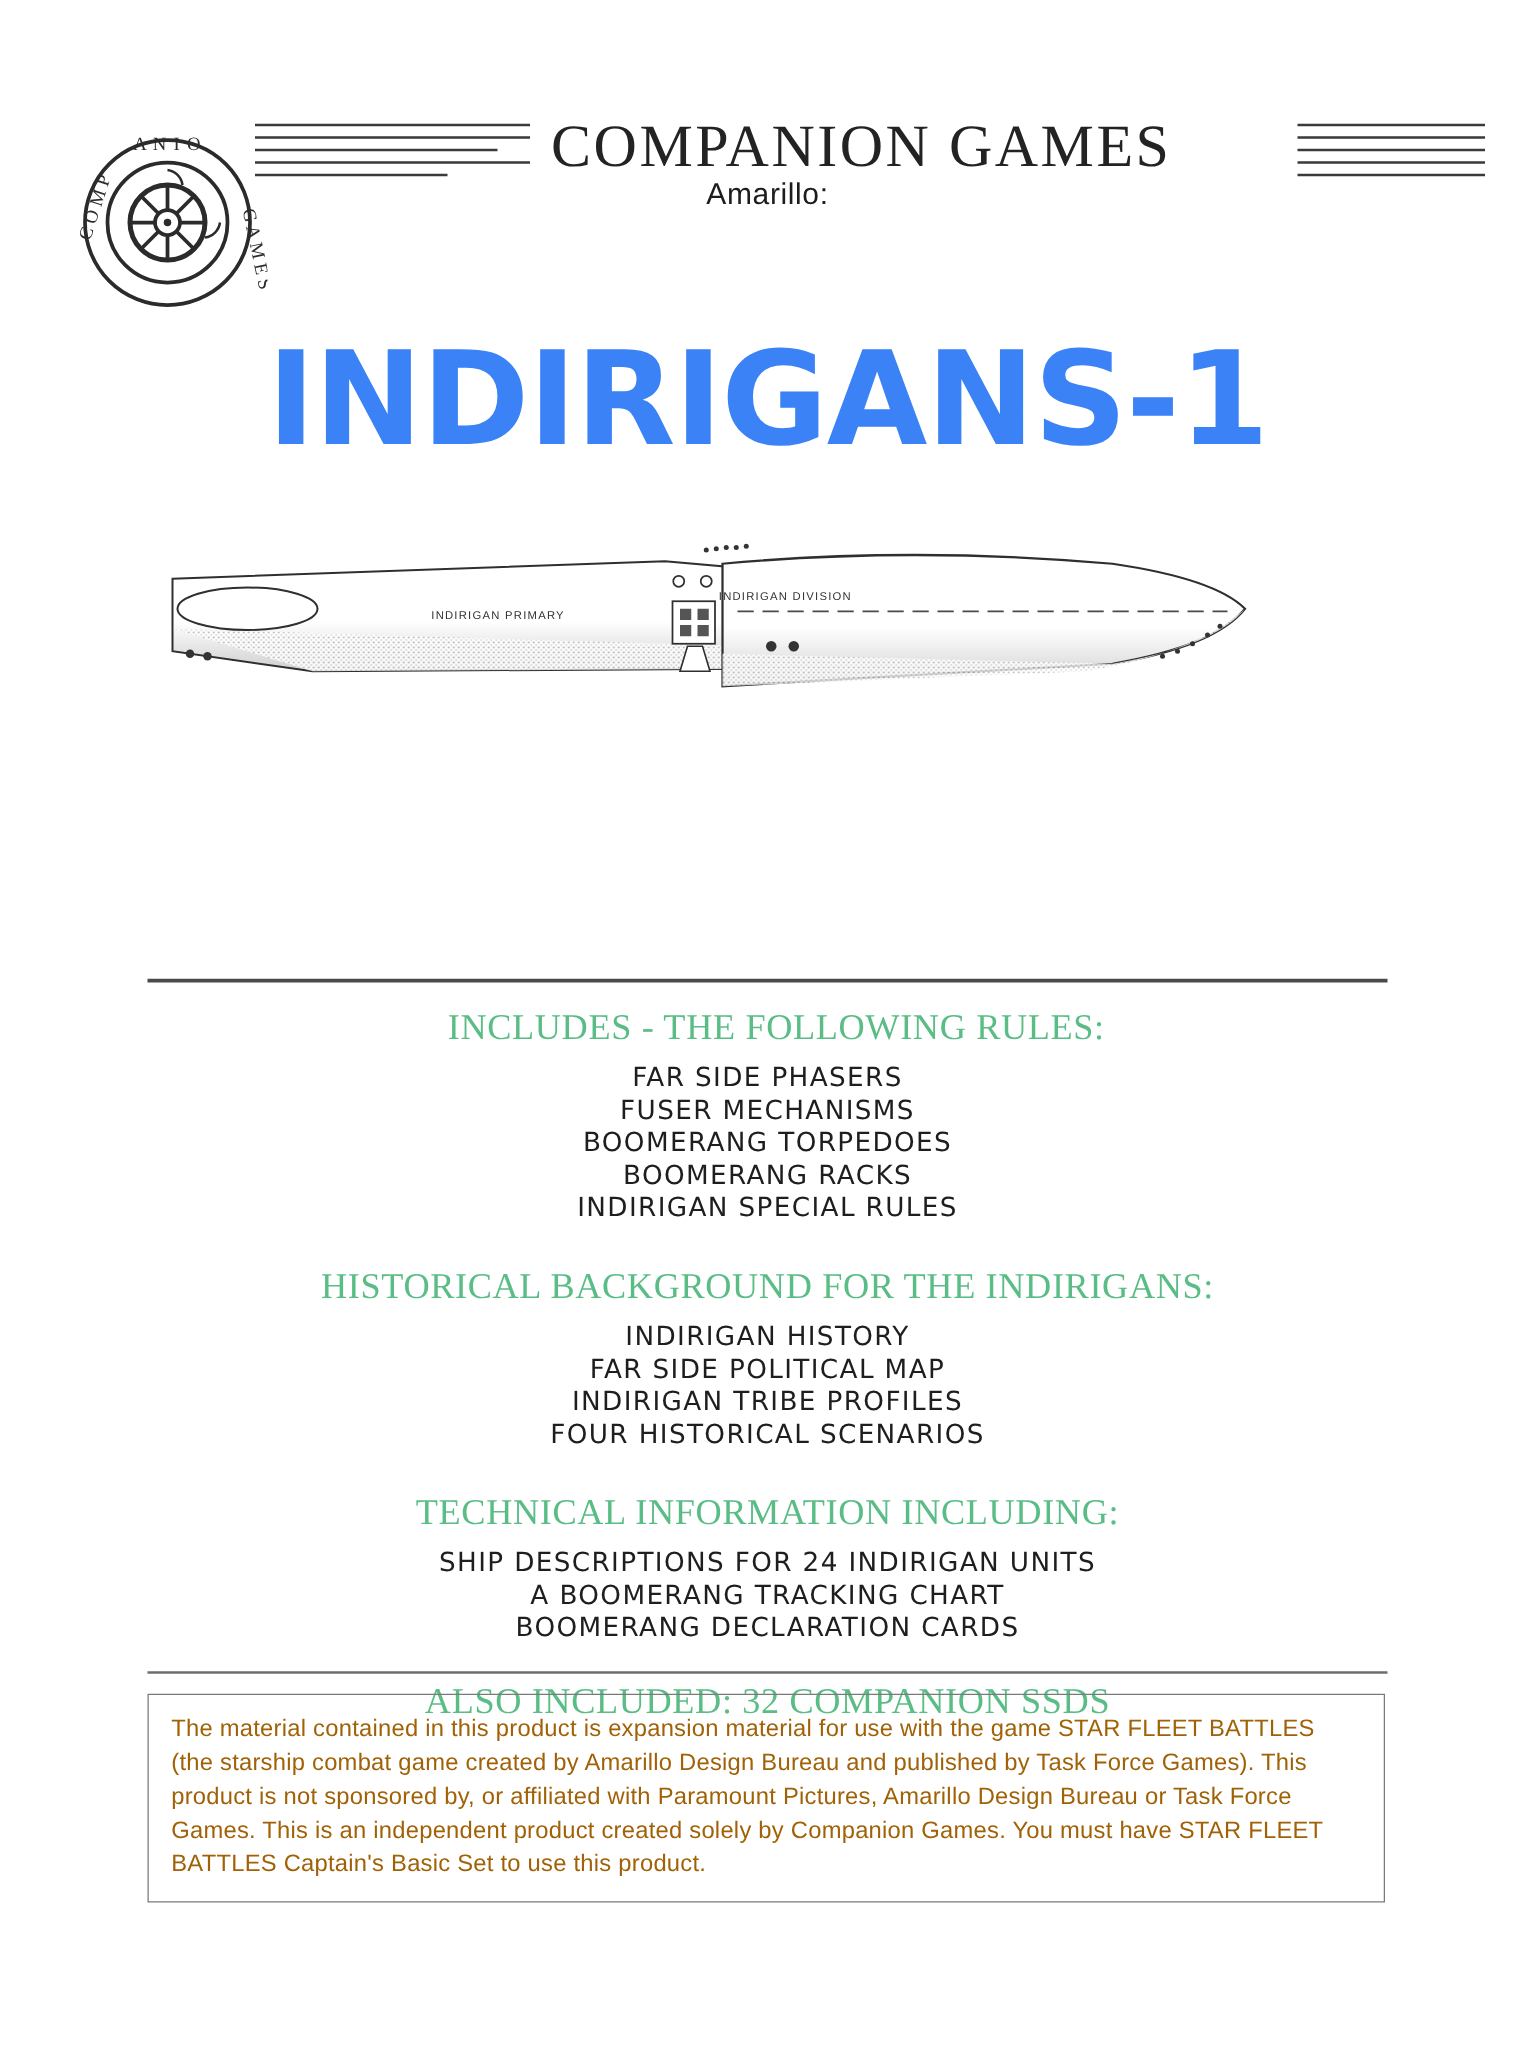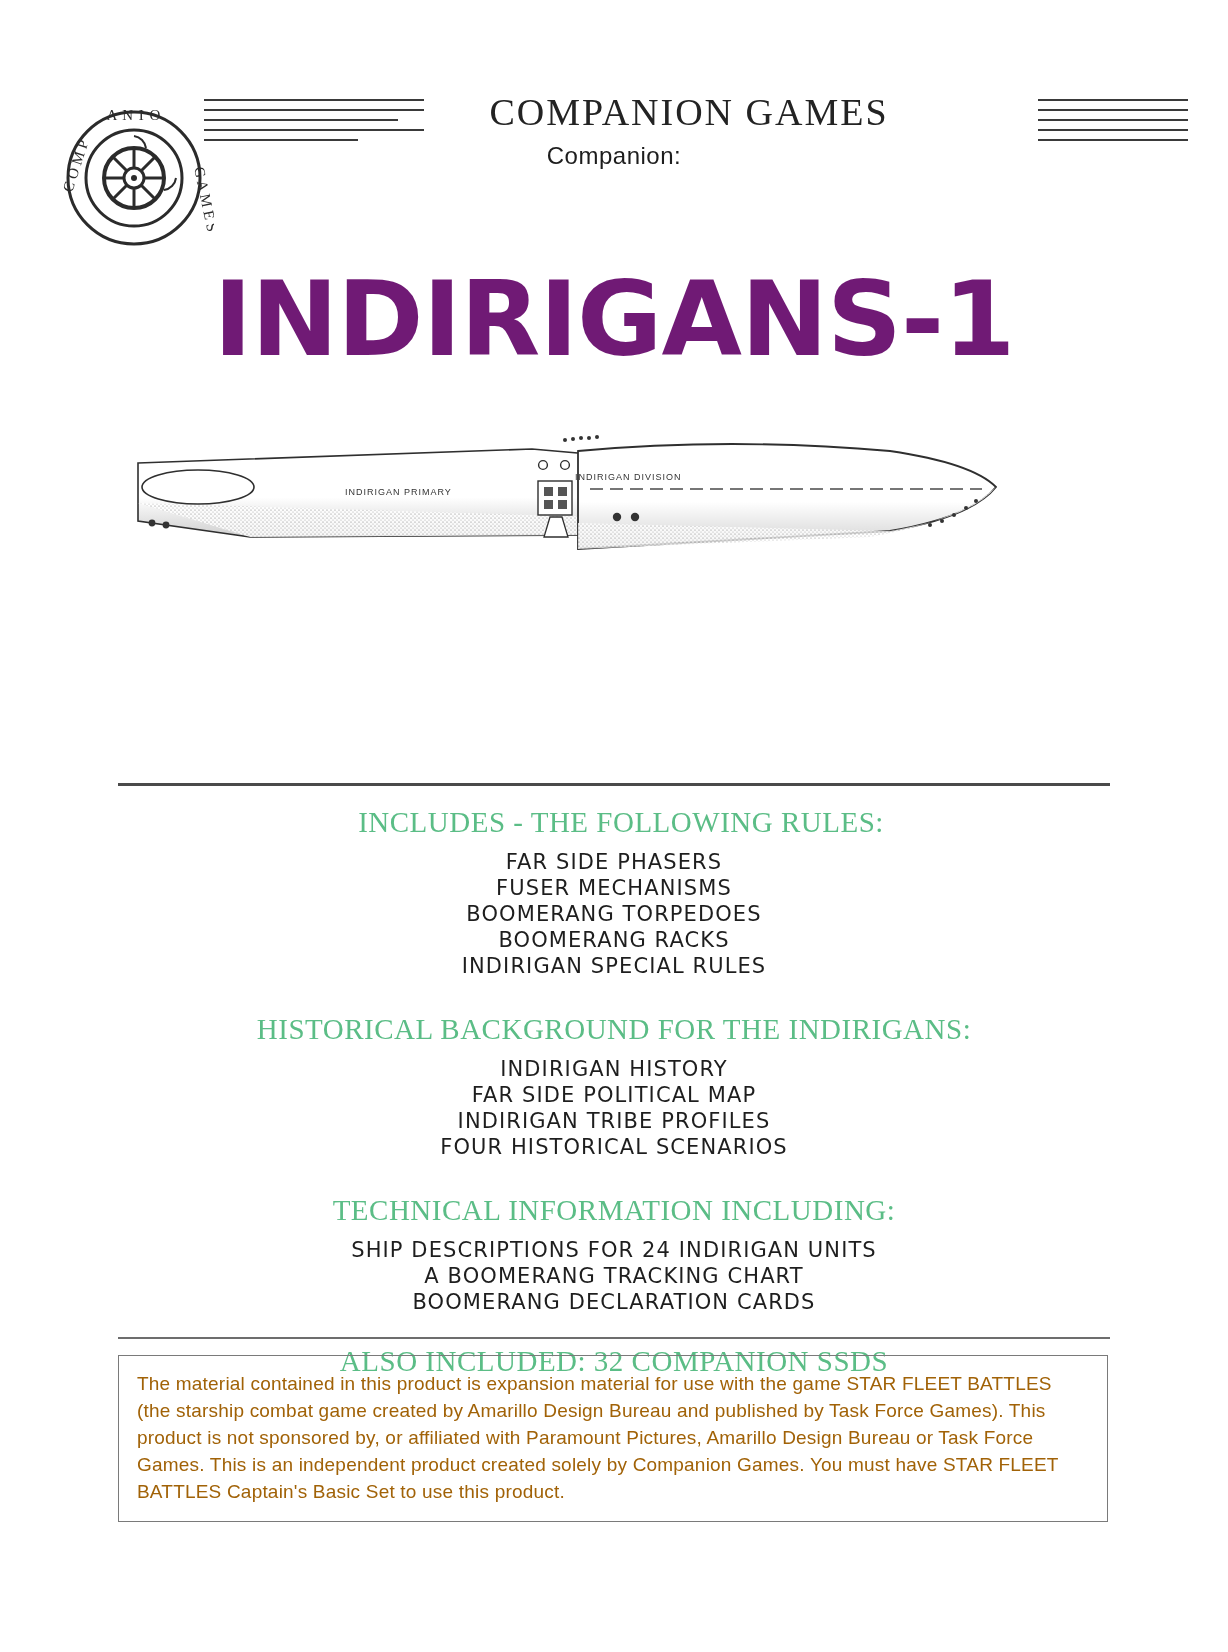--- a/index.html
+++ b/index.html
@@ -61,21 +61,21 @@
   .rules-left .ln:nth-child(3) { width: 88%; }
   .rules-left .ln:nth-child(4) { width: 100%; }
   .rules-left .ln:nth-child(5) { width: 70%; }
 
   .brand-title {
     position: absolute;
     left: 0; right: 0;
     top: 0;
     text-align: center;
     font-family: "Liberation Serif", serif;
-    font-size: 38px;
+    font-size: 48px;
     letter-spacing: 2px;
     color: #232323;
     white-space: nowrap;
   }
   .presents {
     position: absolute;
     left: 0; right: 0;
     top: 64px;
     text-align: center;
     font-size: 24px;
@@ -86,21 +86,21 @@
   
   .main-title {
     position: absolute;
     top: 258px;
     left: 0;
     right: 0;
     text-align: center;
     font-size: 104px;
     font-weight: bold;
     letter-spacing: -1px;
-    color: #701a75;
+    color: #3b82f6;
     font-family: "DejaVu Sans", sans-serif;
   }
 
   
   .ship-art {
     position: absolute;
     top: 425px;
     left: 130px;
     width: 890px;
     height: 180px;
@@ -218,21 +218,21 @@
     <div class="rules-right">
       <div class="ln"></div>
         <div class="ln"></div>
         <div class="ln"></div>
         <div class="ln"></div>
         <div class="ln"></div>
     </div>
     <div class="brand-title">COMPANION GAMES</div>
   </div>
 
-  <div class="presents">Companion:</div>
+  <div class="presents">Amarillo:</div>
 </div>
 
 <div class="main-title">INDIRIGANS-1</div>
 
 <div class="ship-art">
   <svg width="890" height="180" viewBox="0 0 890 180" aria-hidden="true">
     <defs>
       <pattern id="stipple" width="4" height="4" patternUnits="userSpaceOnUse">
         <rect width="4" height="4" fill="#ffffff"></rect>
         <circle cx="1" cy="1" r="0.6" fill="#6d6d6d"></circle>

